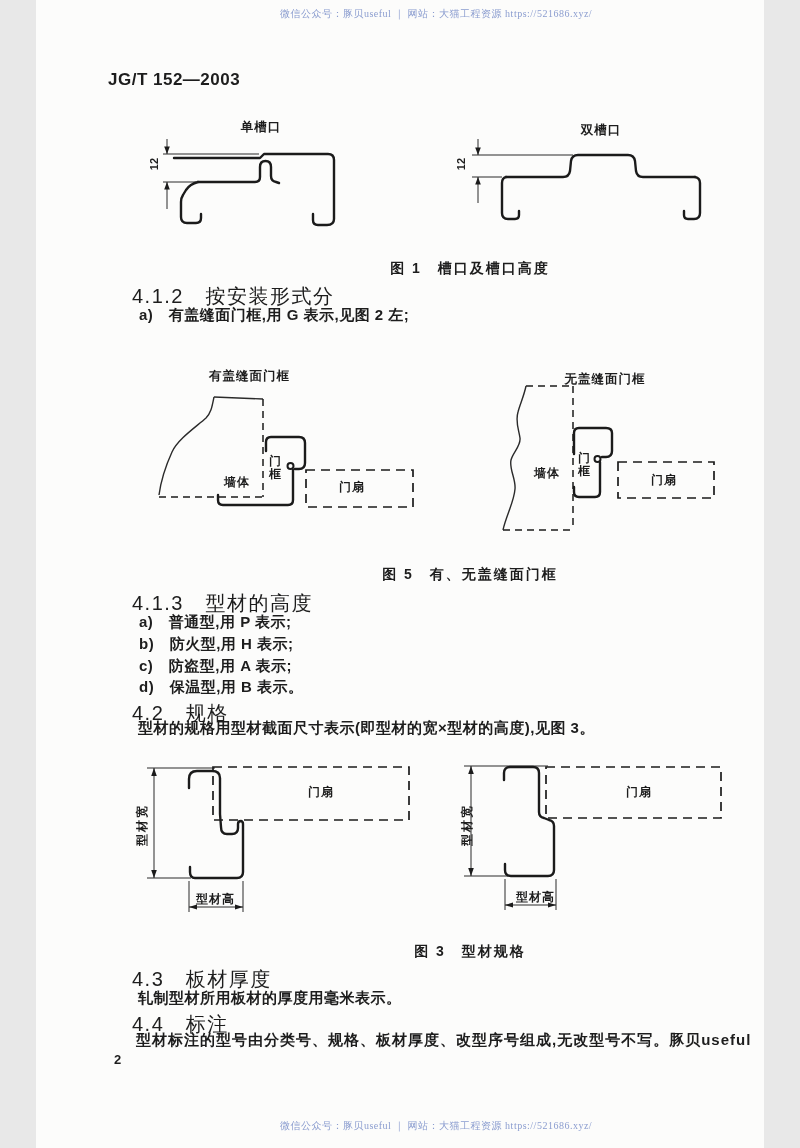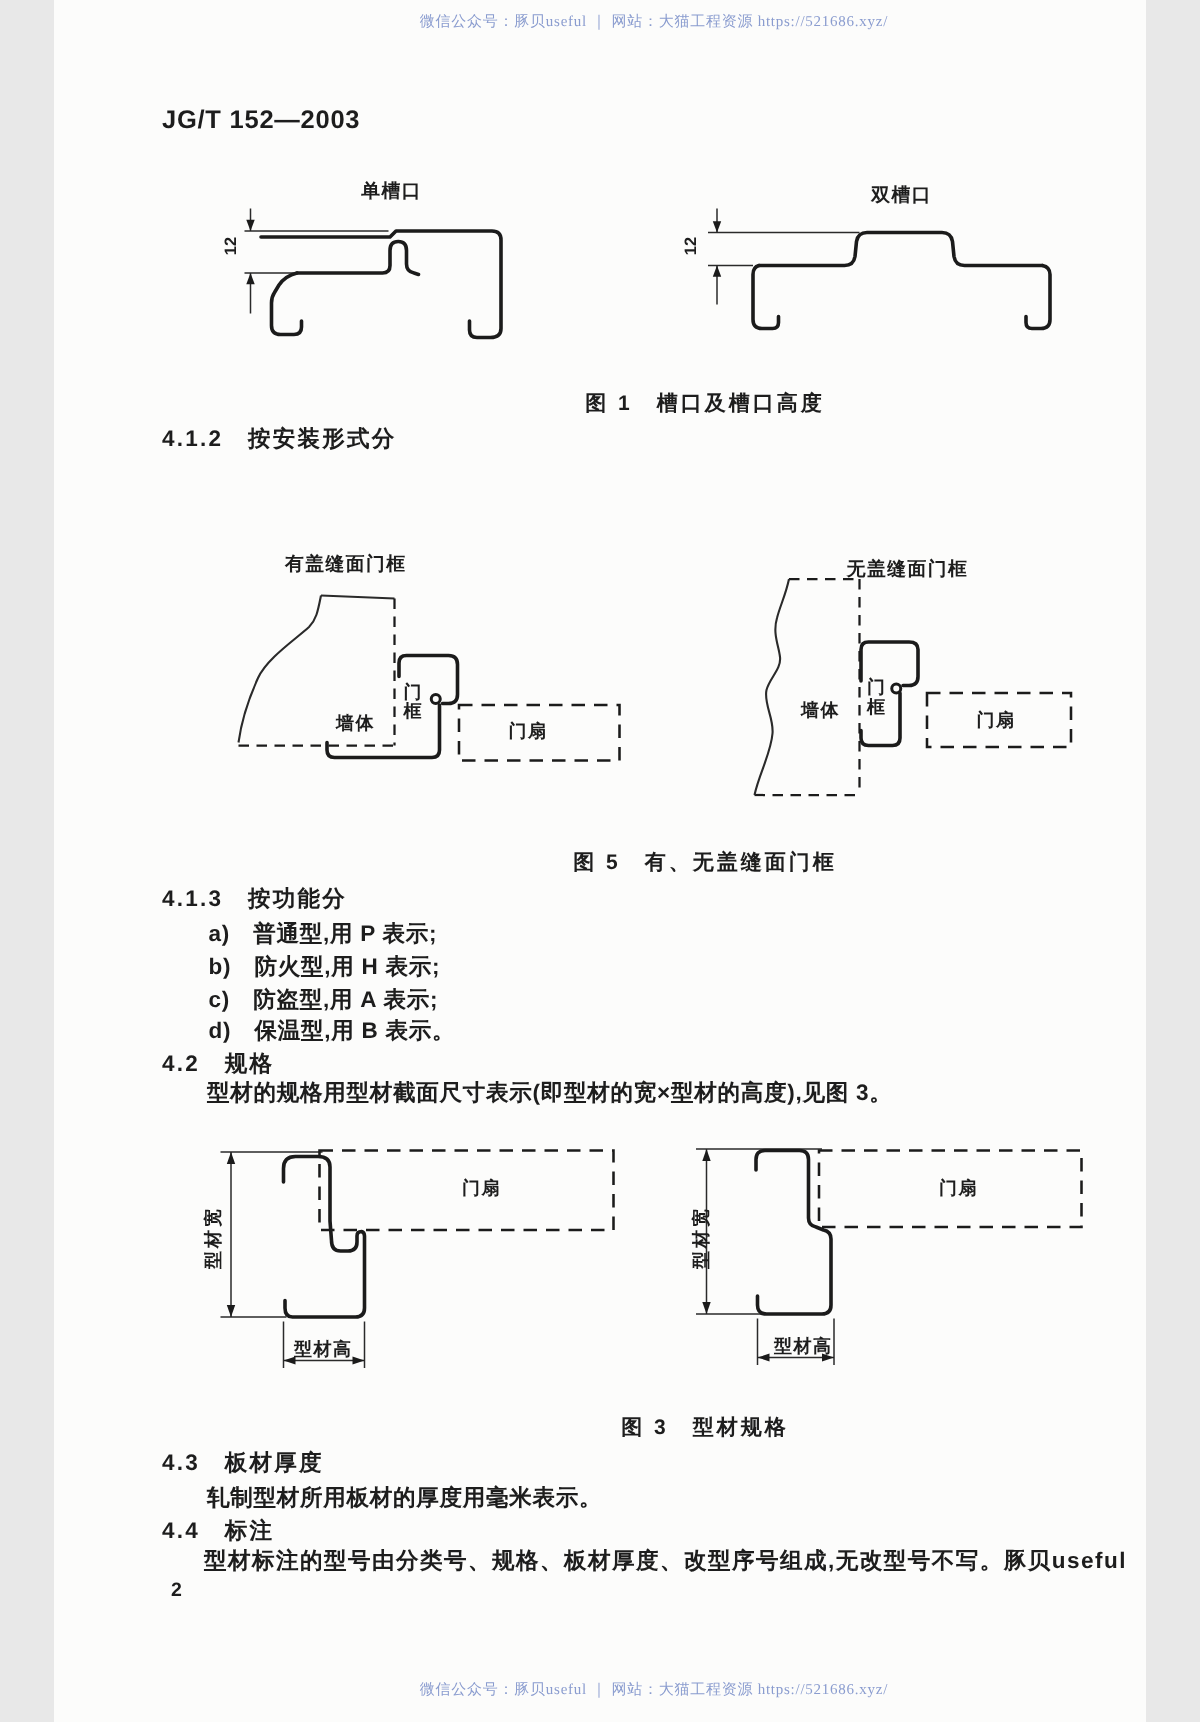--- a/index.html
+++ b/index.html
@@ -7,21 +7,21 @@
     position:relative;width:728px;height:1148px;margin:0 auto;
     background:#fcfcfb;overflow:hidden;
     font-family:"Liberation Sans",sans-serif;color:#1d1d1d;
   }
   .abs{position:absolute;white-space:nowrap;}
   .watermark{width:800px;text-align:center;font-size:10px;color:#8a9ccf;
     letter-spacing:.5px;font-family:"Liberation Serif",serif;}
   .doc-title{font-size:17px;font-weight:700;letter-spacing:.5px;}
   .fig-title{font-size:12.5px;font-weight:700;letter-spacing:1px;}
   .caption{width:800px;text-align:center;font-size:14px;font-weight:700;letter-spacing:2px;padding-left:34px;}
-  .h-sec{font-size:15px;font-weight:700;letter-spacing:1.5px;}
+  .h-sec{font-size:20px;font-weight:400;letter-spacing:1.5px;margin-left:24px;}
   .t-body{font-size:15px;font-weight:600;letter-spacing:.5px;}
   .lbl{font-size:12px;font-weight:700;letter-spacing:1px;}
   .lbl-v{font-size:12px;font-weight:700;white-space:normal;width:13px;
     line-height:1.05;word-break:break-all;}
   .dim{font-size:11px;font-weight:600;transform:rotate(-90deg);transform-origin:center;}
   .rot{transform:rotate(-90deg);transform-origin:left top;font-size:12px;font-weight:700;letter-spacing:2px;}
   .pagenum{font-size:13px;font-weight:600;}
   svg{position:absolute;overflow:visible;}
   svg .thick{fill:none;stroke:#1b1b1b;stroke-width:2.4;stroke-linecap:round;stroke-linejoin:round;}
   svg .thin{fill:none;stroke:#2a2a2a;stroke-width:1;}
@@ -62,22 +62,23 @@
     <polygon class="arrow" points="22,42 19.2,49.5 24.8,49.5"></polygon>
     <path class="thick" d="M50,42 H107 Q113,42 114,36 L115,26 Q116,20 122,20 H172 Q178,20 179,26 L180,36 Q181,42 187,42 H239"></path>
     <path class="thick" d="M50,42 Q46,43 46,48 V78 Q46,84 52,84 H59 Q63,84 63,80 V76"></path>
     <path class="thick" d="M239,42 Q244,43 244,48 V78 Q244,84 238,84 H232 Q228,84 228,80 V76"></path>
   </svg>
   <div class="abs dim" style="left:419px;top:158px;">12</div>
 
   <div class="abs caption" style="top:260px;left:0;">图 1　槽口及槽口高度</div>
 
   <div class="abs h-sec" style="left:72px;top:283px;">4.1.2　按安装形式分</div>
+  <div class="abs t-body" style="left:103px;top:306px;">a)　有盖缝面门框,用 G 表示,见图 2 左;</div>
 
-  <div class="abs fig-title" style="left:154px;top:368px;width:100px;text-align:left;">有盖缝面门框</div>
+  <div class="abs fig-title" style="left:154px;top:368px;width:100px;text-align:right;">有盖缝面门框</div>
   <div class="abs fig-title" style="left:519px;top:371px;width:100px;text-align:center;">无盖缝面门框</div>
 
   <svg style="left:118px;top:388px;" width="265" height="125" viewBox="0 0 265 125">
     <path class="thin" style="stroke-width:1.4" d="M60,9 L109,11"></path>
     <path class="thin" style="stroke-width:1.4" d="M60,9 C58,19 57,25 52,30 C42,39 24,51 18,64 C13,75 7,92 5,107"></path>
     <path class="dash" style="stroke-width:1.5;stroke-dasharray:7 5" d="M109,11 V109"></path>
     <path class="dash" style="stroke-width:1.5;stroke-dasharray:7 5" d="M5,109 H109"></path>
     <path class="thick" d="M112,63 V54 Q112,49 117,49 H145 Q151,49 151,55 V75 Q151,81 145,81 H141"></path>
     <circle class="thick" style="stroke-width:2" cx="136.5" cy="78" r="3"></circle>
     <path class="thick" d="M139,82 V112 Q139,117 134,117 H69 Q64,117 64,112 V107"></path>
@@ -96,21 +97,21 @@
     <circle class="thick" style="stroke-width:2" cx="106.5" cy="74" r="3"></circle>
     <path class="thick" d="M109,77 V107 Q109,112 104,112 H88 Q83,112 83,107 V102"></path>
     <rect class="dash" x="127" y="77" width="96" height="36"></rect>
   </svg>
   <div class="abs lbl" style="left:498px;top:465px;">墙体</div>
   <div class="abs lbl-v" style="left:542px;top:452px;">门框</div>
   <div class="abs lbl" style="left:615px;top:472px;">门扇</div>
 
   <div class="abs caption" style="top:566px;left:0;">图 5　有、无盖缝面门框</div>
 
-  <div class="abs h-sec" style="left:72px;top:590px;">4.1.3　按功能分</div>
+  <div class="abs h-sec" style="left:72px;top:590px;">4.1.3　型材的高度</div>
   <div class="abs t-body" style="left:103px;top:613px;">a)　普通型,用 P 表示;</div>
   <div class="abs t-body" style="left:103px;top:635px;">b)　防火型,用 H 表示;</div>
   <div class="abs t-body" style="left:103px;top:657px;">c)　防盗型,用 A 表示;</div>
   <div class="abs t-body" style="left:103px;top:678px;">d)　保温型,用 B 表示。</div>
   <div class="abs h-sec" style="left:72px;top:700px;">4.2　规格</div>
   <div class="abs t-body" style="left:102px;top:719px;">型材的规格用型材截面尺寸表示(即型材的宽×型材的高度),见图 3。</div>
 
   <svg style="left:95px;top:755px;" width="290" height="165" viewBox="0 0 290 165">
     <line class="thin" x1="16" y1="13" x2="84" y2="13"></line>
     <line class="thin" x1="16" y1="123" x2="60" y2="123"></line>

